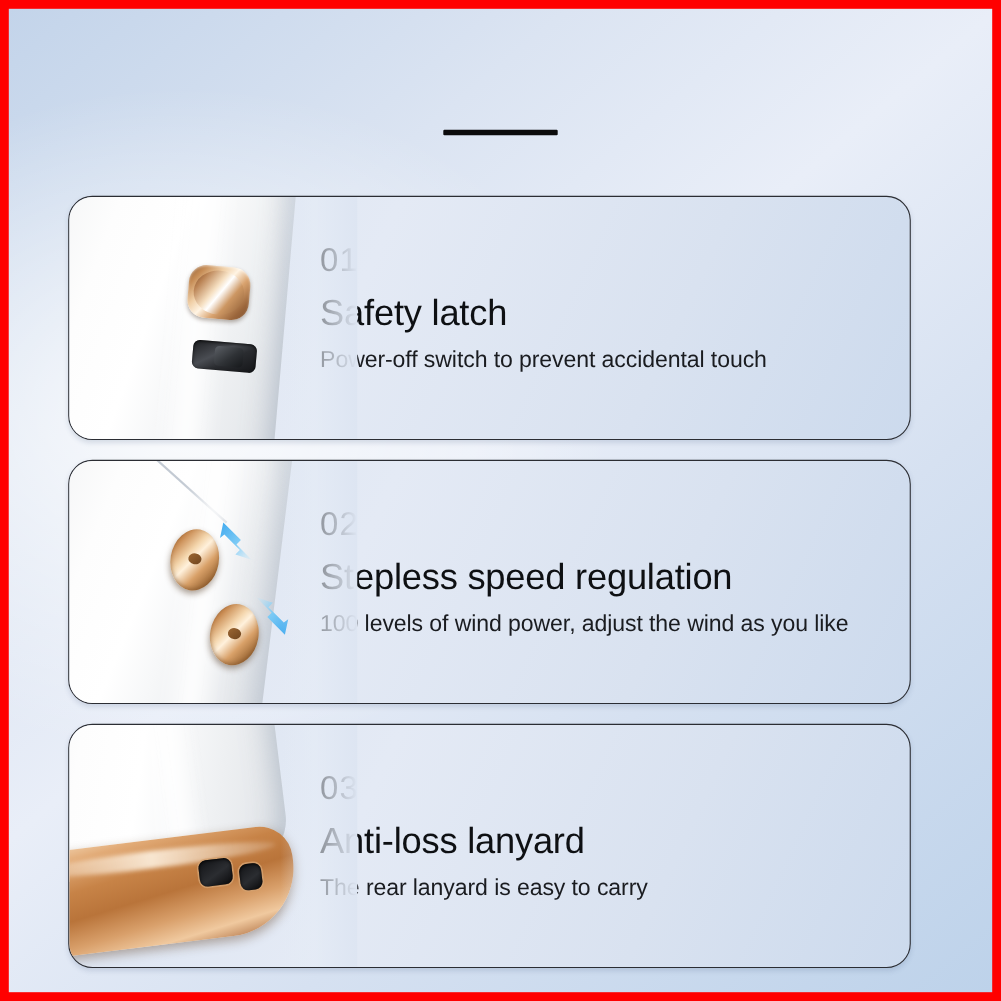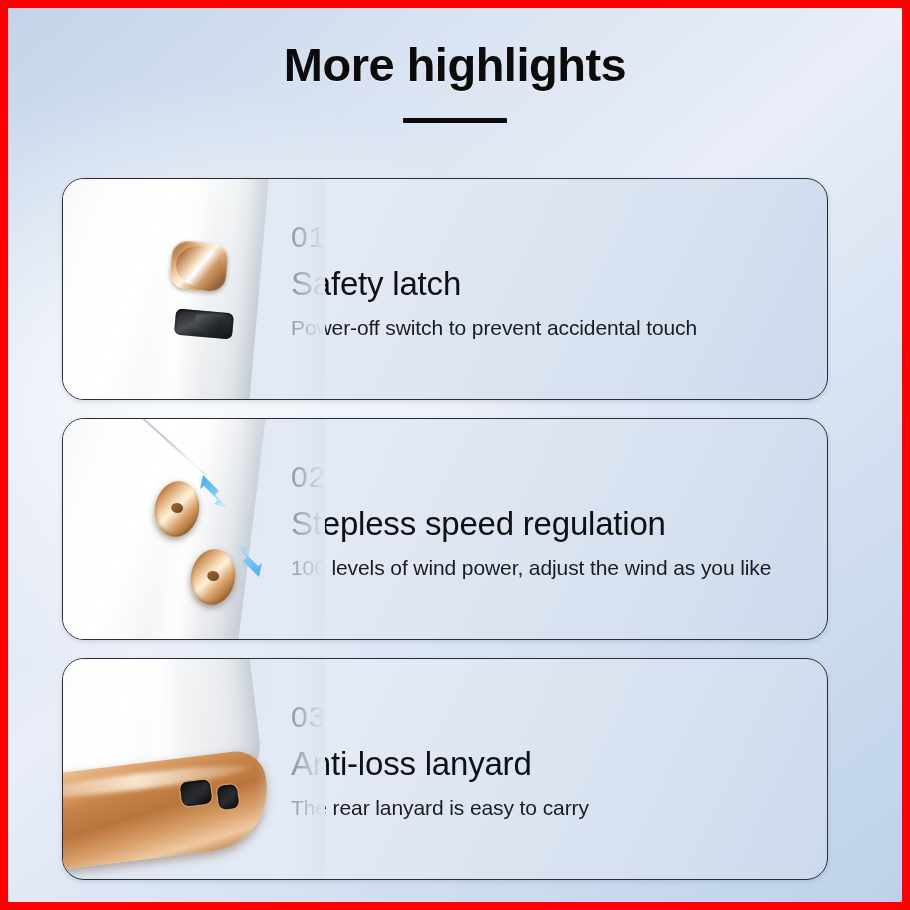--- a/index.html
+++ b/index.html
@@ -179,21 +179,20 @@
     position:absolute;left:0;top:134px;
     font-size:21px;color:#1a1c20;line-height:30px;letter-spacing:-0.1px;
   }
 </style>
 </head>
 <body>
 
 <div id="frame">
 
   <div id="header">
-    <div id="page-title">More highlights</div>
     <div id="title-underline"></div>
   </div>
 
   <div class="card" id="card-1">
     <div class="photo">
       <div class="body-white c1-body"></div>
       <div class="c1-highlight"></div>
       <div class="c1-button">
         <div class="c1-button-inner"></div>
       </div>

